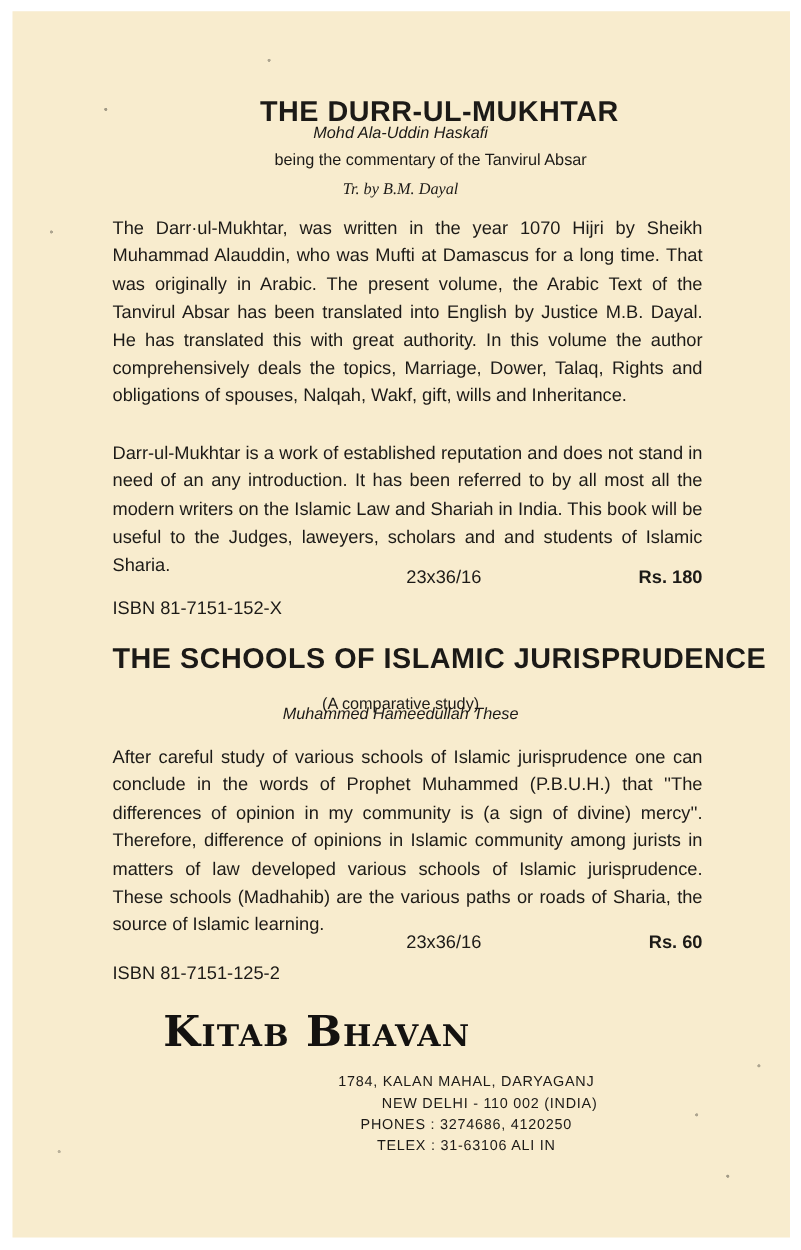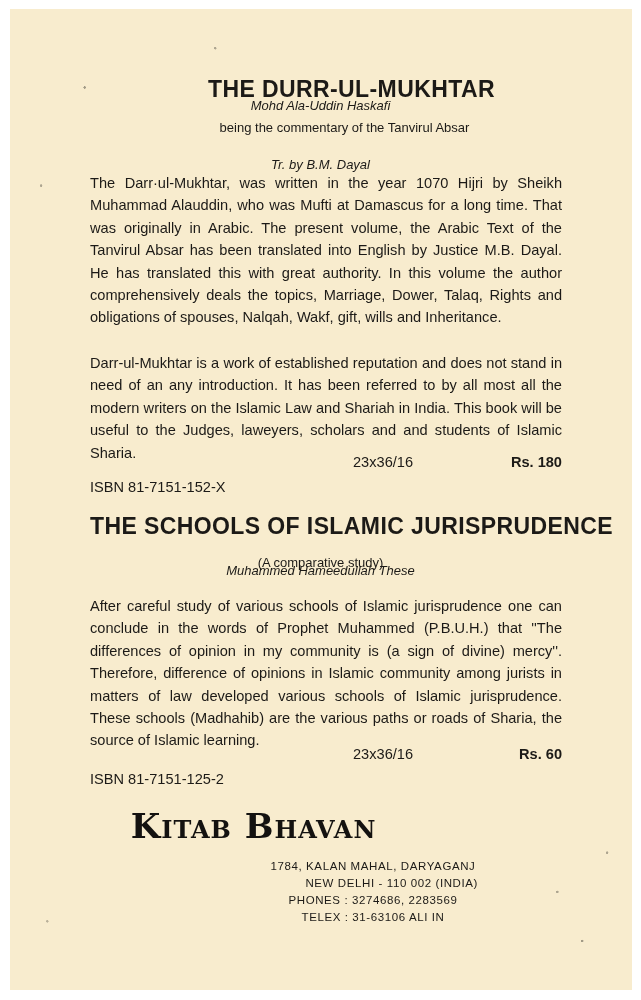--- a/index.html
+++ b/index.html
@@ -30,42 +30,42 @@
     .para {
       position: absolute; left: 90px; width: 472px;
       font-size: 14.6px; line-height: 22.4px; text-align: justify;
       text-align-last: left;
     }
     .meta-row {
       position: absolute; left: 90px; width: 472px; height: 22px;
       font-size: 14.6px;
     }
     .meta-row .isbn { position: absolute; left: 0; top: 0; margin-top: 25px; }
-    .meta-row .size { position: absolute; left: 235px; top: 0; margin-left: 28px; }
+    .meta-row .size { position: absolute; left: 235px; top: 0; }
     .meta-row .price { position: absolute; right: 0; top: 0; font-weight: bold; }
     .logo {
       position: absolute; left: 0; width: 507px; top: 806px; text-align: center;
       font-family: "DejaVu Serif", serif; font-size: 34px; letter-spacing: 1px;
       font-variant: small-caps; font-weight: bold; color: #141210;
     }
     .addr {
       position: absolute; left: 268px; width: 210px; text-align: center;
       font-size: 11.5px; letter-spacing: 0.6px; line-height: 17px;
     }
   </style>
 </head>
 <body>
 
 <div class="paper"></div>
 
 <section>
   <div class="title" style="top:76px;">THE DURR-UL-MUKHTAR</div>
   <div class="subline italic" style="top:98px;">Mohd Ala-Uddin Haskafi</div>
   <div class="subline" style="top:120px;padding-left:24px;">being the commentary of the Tanvirul Absar</div>
-  <div class="subline italic" style="top:157px;">Tr. by B.M. Dayal</div>
+  <div class="subline italic" style="top:143px;font-family:Liberation Serif, serif;">Tr. by B.M. Dayal</div>
   <p class="para" style="top:172px; margin:0;">The Darr·ul-Mukhtar, was written in the year 1070 Hijri by Sheikh Muhammad Alauddin, who was Mufti at Damascus for a long time. That was originally in Arabic. The present volume, the Arabic Text of the Tanvirul Absar has been translated into English by Justice M.B. Dayal. He has translated this with great authority. In this volume the author comprehensively deals the topics, Marriage, Dower, Talaq, Rights and obligations of spouses, Nalqah, Wakf, gift, wills and Inheritance.</p>
   <p class="para" style="top:352px; margin:0;">Darr-ul-Mukhtar is a work of established reputation and does not stand in need of an any introduction.  It has been referred to by all most all the modern writers on the Islamic Law and Shariah in India. This book will be useful to the Judges, laweyers, scholars and and students of Islamic Sharia.</p>
   <div class="meta-row" style="top:454px;">
     <span class="isbn">ISBN 81-7151-152-X</span>
     <span class="size">23x36/16</span>
     <span class="price">Rs. 180</span>
   </div>
 </section>
 
 <section>
@@ -77,15 +77,15 @@
     <span class="isbn">ISBN 81-7151-125-2</span>
     <span class="size">23x36/16</span>
     <span class="price">Rs. 60</span>
   </div>
 </section>
 
 <section>
   <div class="logo">Kitab Bhavan</div>
   <div class="addr" style="top:858px;">1784, KALAN MAHAL, DARYAGANJ</div>
   <div class="addr" style="top:875px;text-align:right;">NEW DELHI - 110 002 (INDIA)</div>
-  <div class="addr" style="top:892px;">PHONES : 3274686, 2283569</div>
+  <div class="addr" style="top:892px;">PHONES : 3274686, 4120250</div>
   <div class="addr" style="top:909px;">TELEX : 31-63106 ALI IN</div>
 </section>
 
 </body></html>

